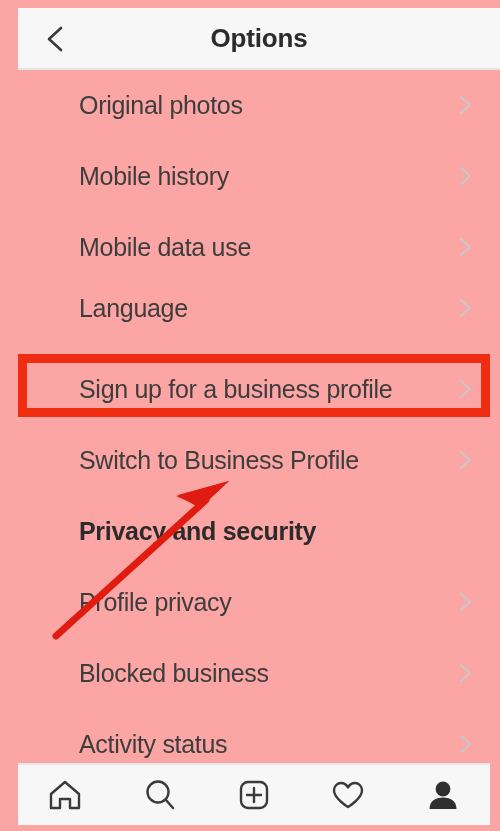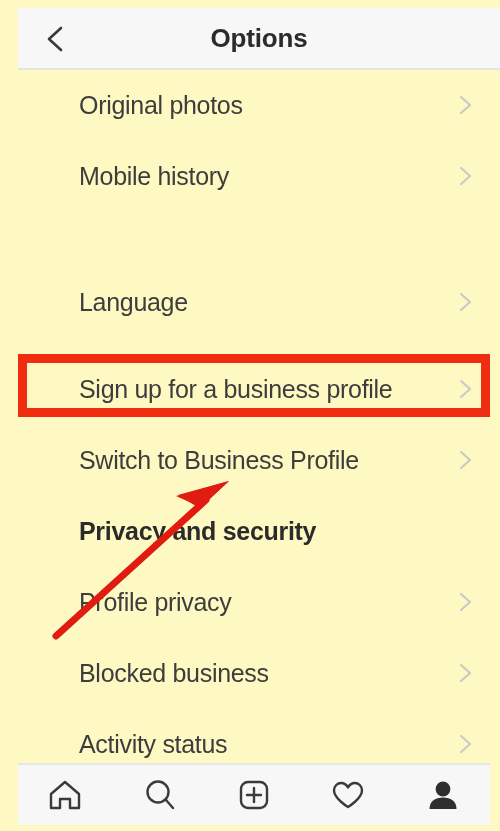--- a/index.html
+++ b/index.html
@@ -12,21 +12,21 @@
     height: 831px;
     overflow: hidden;
     font-family: "Liberation Sans", sans-serif;
     -webkit-font-smoothing: antialiased;
   }
 
   #phone {
     position: relative;
     width: 500px;
     height: 831px;
-    background: #fef9c3;
+    background: #fca5a5;
     overflow: hidden;
   }
 
   
   #header {
     position: absolute;
     left: 18px;
     top: 8px;
     width: 482px;
     height: 62px;
@@ -169,21 +169,29 @@
         </div>
       </div>
       <div class="row" style="top: 71px;">
         <div class="row-label">Mobile history</div>
         <div class="row-chevron">
           <svg width="22" height="22" viewBox="0 0 22 22">
             <polyline points="7,3 16,11 7,19" fill="none" stroke="#c8c8c8" stroke-width="2.1" stroke-linecap="round" stroke-linejoin="round"></polyline>
           </svg>
         </div>
       </div>
-      <div class="row" style="top: 197px;">
+      <div class="row" style="top: 142px;">
+        <div class="row-label">Mobile data use</div>
+        <div class="row-chevron">
+          <svg width="22" height="22" viewBox="0 0 22 22">
+            <polyline points="7,3 16,11 7,19" fill="none" stroke="#c8c8c8" stroke-width="2.1" stroke-linecap="round" stroke-linejoin="round"></polyline>
+          </svg>
+        </div>
+      </div>
+      <div class="row" style="top: 203px;">
         <div class="row-label">Language</div>
         <div class="row-chevron">
           <svg width="22" height="22" viewBox="0 0 22 22">
             <polyline points="7,3 16,11 7,19" fill="none" stroke="#c8c8c8" stroke-width="2.1" stroke-linecap="round" stroke-linejoin="round"></polyline>
           </svg>
         </div>
       </div>
       <div class="row" style="top: 355px;">
         <div class="row-label">Switch to Business Profile</div>
         <div class="row-chevron">

